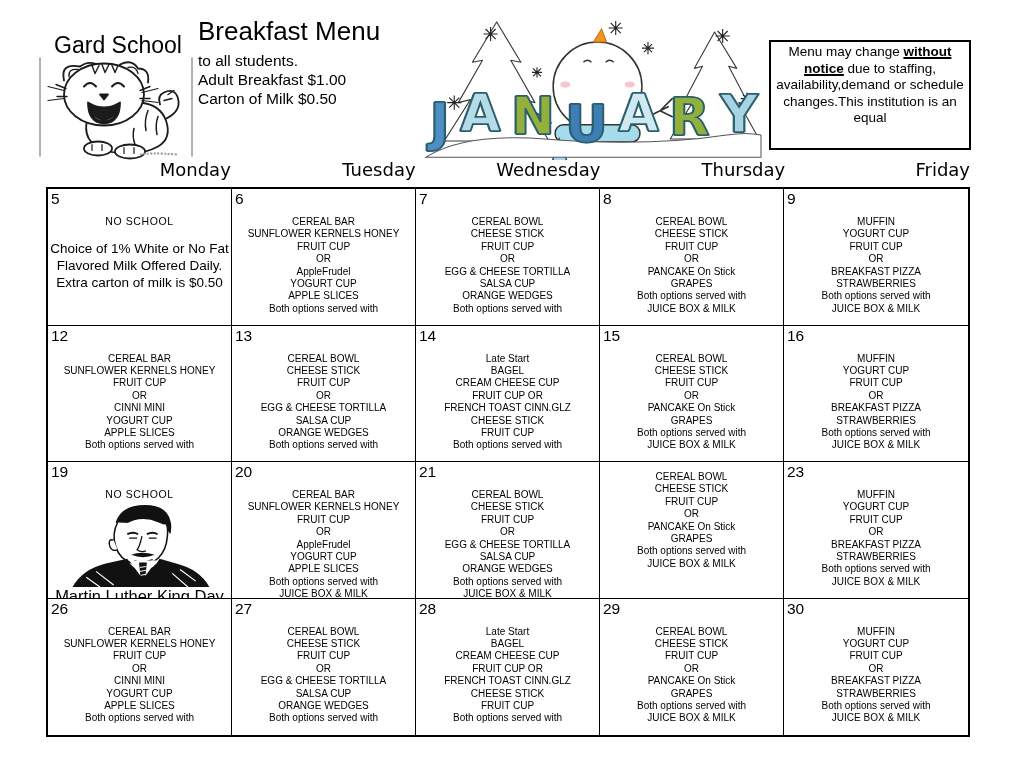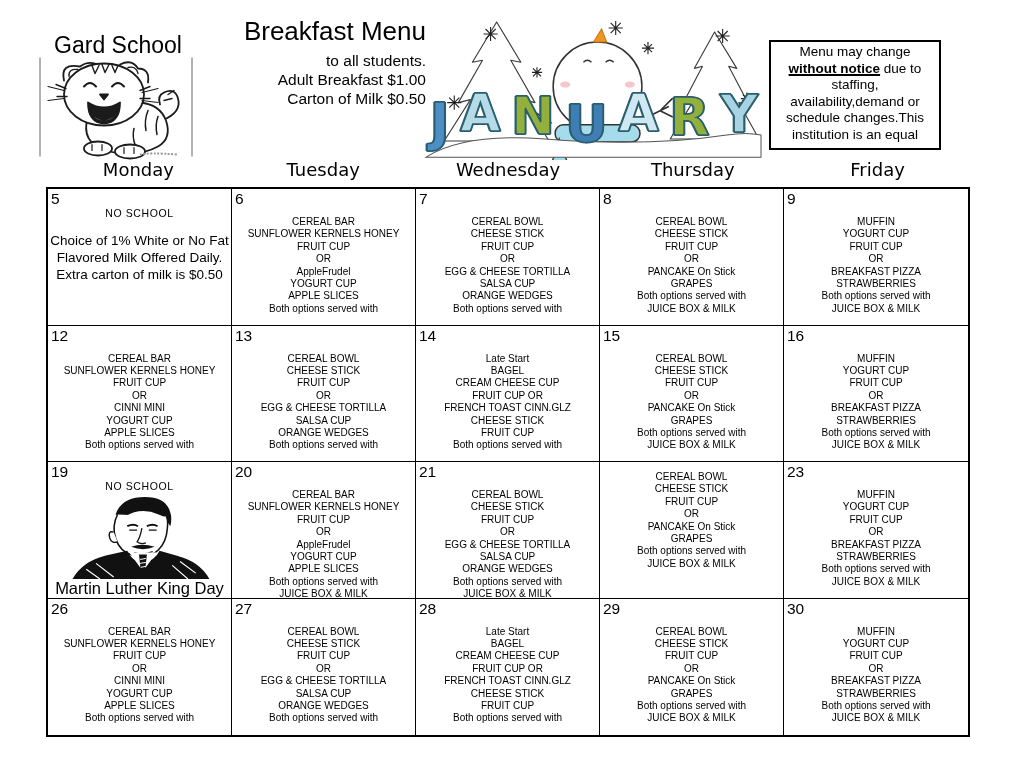--- a/index.html
+++ b/index.html
@@ -6,60 +6,60 @@
   #page {
     position:relative; width:1016px; height:769px; background:#fff;
     font-family:"Liberation Sans", sans-serif; color:#000; overflow:hidden;
   }
 
   
   .school-name { position:absolute; left:28px; top:32px; width:180px;
     text-align:center; font-size:23px; }
   .tiger-art { position:absolute; left:36px; top:54px; width:160px; height:106px; }
 
-  .title-block { position:absolute; left:198px; top:16px; width:228px; text-align:right; }
+  .title-block { position:absolute; left:198px; top:16px; width:228px; text-align:left; }
   .title-line { font-size:26px; line-height:31px; }
   .subtitle-line { font-size:15.5px; line-height:19px; }
   .subtitle-wrap { margin-top:4px; }
 
   .january-art { position:absolute; left:424px; top:12px; width:338px; height:148px; }
   .january-art svg { position:absolute; left:0; top:0; }
   .month-word { position:absolute; left:6px; top:74px; width:328px; display:flex;
     justify-content:space-between; font-family:"DejaVu Sans", sans-serif;
     font-weight:bold; font-size:52px; line-height:1; }
   .month-letter { -webkit-text-stroke:1.4px #2a5f6e;
     text-shadow:1.4px 0 0 #2a5f6e,-1.4px 0 0 #2a5f6e,0 1.4px 0 #2a5f6e,0 -1.4px 0 #2a5f6e; }
   .month-letter:nth-child(1){ transform:translateY(10px); }
   .month-letter:nth-child(2){ transform:translateY(1px); }
   .month-letter:nth-child(3){ transform:translateY(4px); }
   .month-letter:nth-child(4){ transform:translateY(12px); }
   .month-letter:nth-child(5){ transform:translateY(1px); }
   .month-letter:nth-child(6){ transform:translateY(5px); }
   .month-letter:nth-child(7){ transform:translateY(2px); }
 
-  .notice-box { position:absolute; left:769px; top:40px; width:172px; height:110px;
+  .notice-box { position:absolute; left:769px; top:40px; width:202px; height:110px;
     border:2px solid #000; box-sizing:border-box; font-size:13.5px; line-height:16.5px;
     text-align:center; padding:2px 3px; }
   .notice-em { font-weight:bold; text-decoration:underline; text-decoration-thickness:2px; }
 
   
   .day-header-row { position:absolute; left:46px; top:159px; width:924px;
     display:grid; grid-template-columns:repeat(5,1fr);
-    font-family:"DejaVu Sans", sans-serif; font-size:18px; text-align:center; }
+    font-family:"DejaVu Sans", sans-serif; font-size:18px; text-align:right; }
   .cal-grid { position:absolute; left:46px; top:187px; width:924px; height:550px;
     display:grid; grid-template-columns:repeat(5,1fr); grid-template-rows:repeat(4,1fr);
     border:2px solid #000; box-sizing:border-box; }
   .cal-cell { border-right:1.5px solid #000; border-bottom:1.5px solid #000;
     text-align:center; overflow:hidden; box-sizing:border-box; }
   .cal-cell:nth-child(5n) { border-right:none; }
   .cal-cell:nth-child(n+16) { border-bottom:none; }
 
   .cell-date { text-align:left; font-size:15.5px; padding:1px 0 0 3px; height:17px; }
   .menu { font-size:10px; line-height:12.4px; margin-top:9px; }
-  .no-school { font-size:10.5px; letter-spacing:0.6px; }
+  .no-school { font-size:10.5px; letter-spacing:0.6px; margin-top:8px; }
   .milk-note { font-size:13.5px; line-height:17px; margin:13px -5px 0; }
   .mlk-art svg { display:block; margin:1px auto 0; }
   .mlk-caption { font-size:16.5px; margin-top:0; white-space:nowrap; }
 </style>
 </head>
 <body>
 
 <div id="page">
 
   <div class="school-name">Gard School</div>

